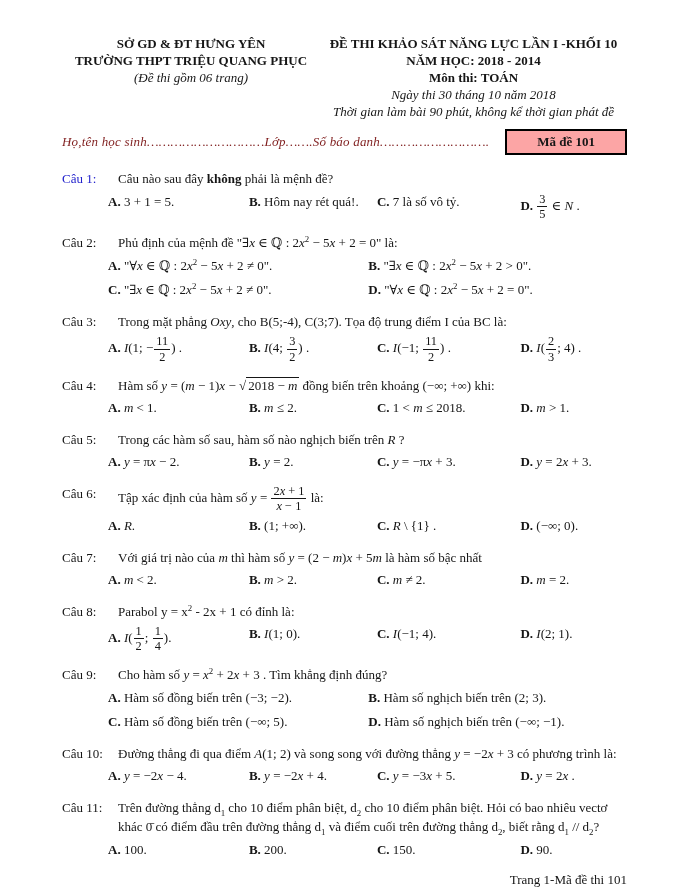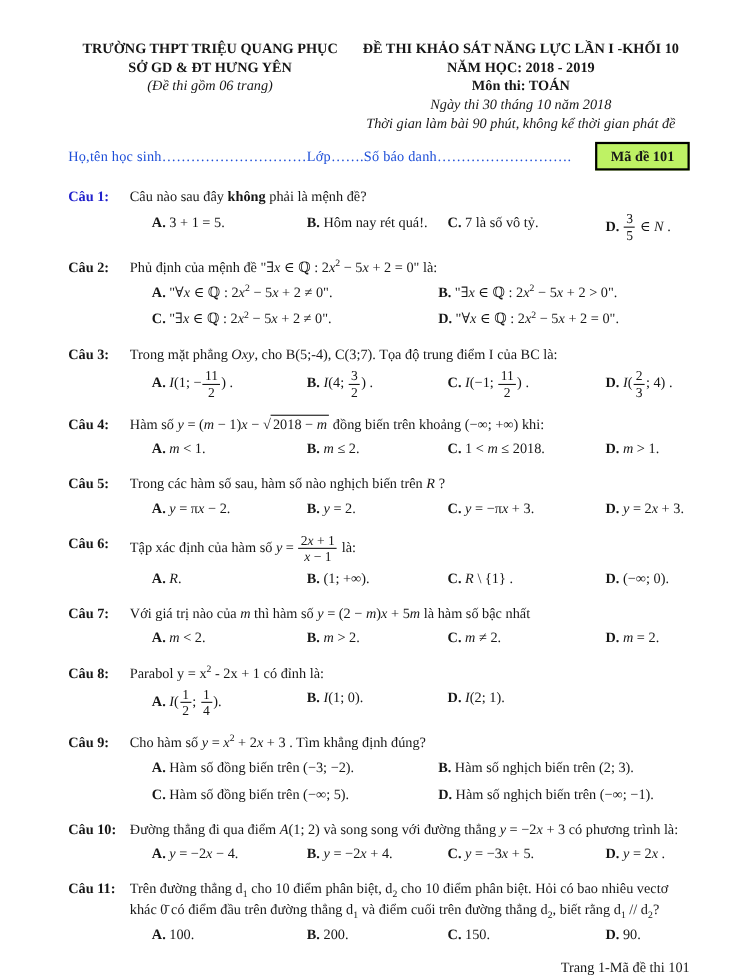--- a/index.html
+++ b/index.html
@@ -17,35 +17,35 @@
   .hdr-right{flex:1;text-align:center;line-height:1.3;}
   .b{font-weight:bold;}
   .i{font-style:italic;}
   .hdr div{white-space:nowrap;}
   .hdr-right .dur{white-space:normal;font-style:italic;}
 
   
   .student-row{display:flex;align-items:center;margin-top:9px;}
   .student-line{flex:1;color:#336699;letter-spacing:.2px;}
   .code-box{
-    border:2px solid #000;padding:3px 12px;font-weight:bold;
-    margin-left:14px;white-space:nowrap;background:#bef264;text-align:right;
+    border:2px solid #000;padding:3px 30px;font-weight:bold;
+    margin-left:14px;white-space:nowrap;background:#fca5a5;text-align:right;
   }
 
   
   main{display:block;margin-top:14px;}
   .question{margin-bottom:12px;}
   .qrow{display:flex;line-height:1.5;}
-  .qlabel{flex:none;width:56px;font-weight:bold;}
+  .qlabel{flex:none;width:56px;font-weight:normal;}
   .qlabel.hl{color:var(--hl,#2121cc);}
   .qtext{flex:1;}
   .opts{display:grid;margin-left:46px;margin-top:3px;line-height:1.5;column-gap:6px;}
   .opts.c4{grid-template-columns:26% 23.5% 26.5% 20%;}
   .opts.c2{grid-template-columns:49% 49%;row-gap:5px;}
-  .opt{white-space:nowrap;margin-left:30px;}
+  .opt{white-space:nowrap;}
   .okey{font-weight:bold;}
 
   
   sup{font-size:.68em;vertical-align:super;line-height:0;}
   sub{font-size:.68em;vertical-align:sub;line-height:0;}
   .frac{display:inline-block;vertical-align:middle;text-align:center;line-height:1.15;font-size:.95em;margin:0 1px;}
   .frac .fn{display:block;border-bottom:1px solid currentColor;padding:0 2px;}
   .frac .fd{display:block;padding:0 2px;}
   .sqrt{white-space:nowrap;}
   .sqrt .rad{border-top:1px solid currentColor;padding:0 2px;}
@@ -53,35 +53,35 @@
   
   footer{text-align:right;margin-top:4px;line-height:1.4;}
 </style>
 </head>
 <body>
 
 <div class="page">
 
   <header class="hdr">
     <div class="hdr-left">
+      <div class="b">SỞ GD &amp; ĐT HƯNG YÊN</div>
       <div class="b">TRƯỜNG THPT TRIỆU QUANG PHỤC</div>
-      <div class="b">SỞ GD &amp; ĐT HƯNG YÊN</div>
       <div class="i">(Đề thi gồm 06 trang)</div>
     </div>
     <div class="hdr-right">
       <div class="b">ĐỀ THI KHẢO SÁT NĂNG LỰC LẦN I -KHỐI 10</div>
-      <div class="b">NĂM HỌC: 2018 - 2019</div>
+      <div class="b">NĂM HỌC: 2018 - 2014</div>
       <div class="b">Môn thi: TOÁN</div>
       <div class="i">Ngày thi 30 tháng 10 năm 2018</div>
       <div class="i dur">Thời gian làm bài 90 phút, không kể thời gian phát đề</div>
     </div>
   </header>
 
   <div class="student-row">
-    <div class="student-line" style="color: #1d4ed8;">Họ,tên học sinh…………………………Lớp…….Số báo danh……………………….</div>
+    <div class="student-line" style="color: #7f1d1d; font-style: italic;">Họ,tên học sinh…………………………Lớp…….Số báo danh……………………….</div>
     <div class="code-box">Mã đề 101</div>
   </div>
 
   <main id="questions">
       <section class="question">
         <div class="qrow">
           <span class="qlabel hl">Câu 1:</span>
           <div class="qtext">Câu nào sau đây <b>không</b> phải là mệnh đề?</div>
         </div>
         <div class="opts c4">
@@ -164,20 +164,21 @@
         </div>
       </section>
       <section class="question">
         <div class="qrow">
           <span class="qlabel">Câu 8:</span>
           <div class="qtext">Parabol y = x<sup>2</sup> - 2x + 1 có đỉnh là:</div>
         </div>
         <div class="opts c4">
           <div class="opt"><span class="okey">A.</span> <span class="otext"><i>I</i>(<span class="frac"><span class="fn">1</span><span class="fd">2</span></span>; <span class="frac"><span class="fn">1</span><span class="fd">4</span></span>).</span></div>
           <div class="opt"><span class="okey">B.</span> <span class="otext"><i>I</i>(1; 0).</span></div>
+          <div class="opt"><span class="okey">C.</span> <span class="otext"><i>I</i>(−1; 4).</span></div>
           <div class="opt"><span class="okey">D.</span> <span class="otext"><i>I</i>(2; 1).</span></div>
         </div>
       </section>
       <section class="question">
         <div class="qrow">
           <span class="qlabel">Câu 9:</span>
           <div class="qtext">Cho hàm số <i>y</i> = <i>x</i><sup>2</sup> + 2<i>x</i> + 3 . Tìm khẳng định đúng?</div>
         </div>
         <div class="opts c2">
           <div class="opt"><span class="okey">A.</span> <span class="otext">Hàm số đồng biến trên (−3; −2).</span></div>

